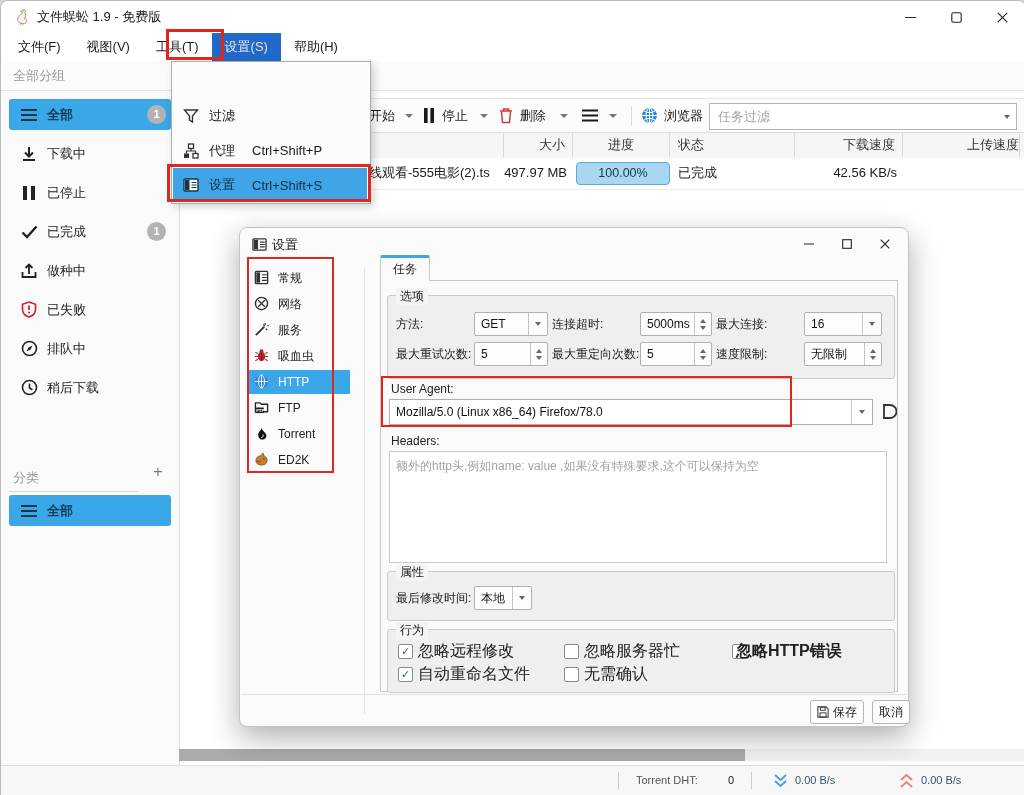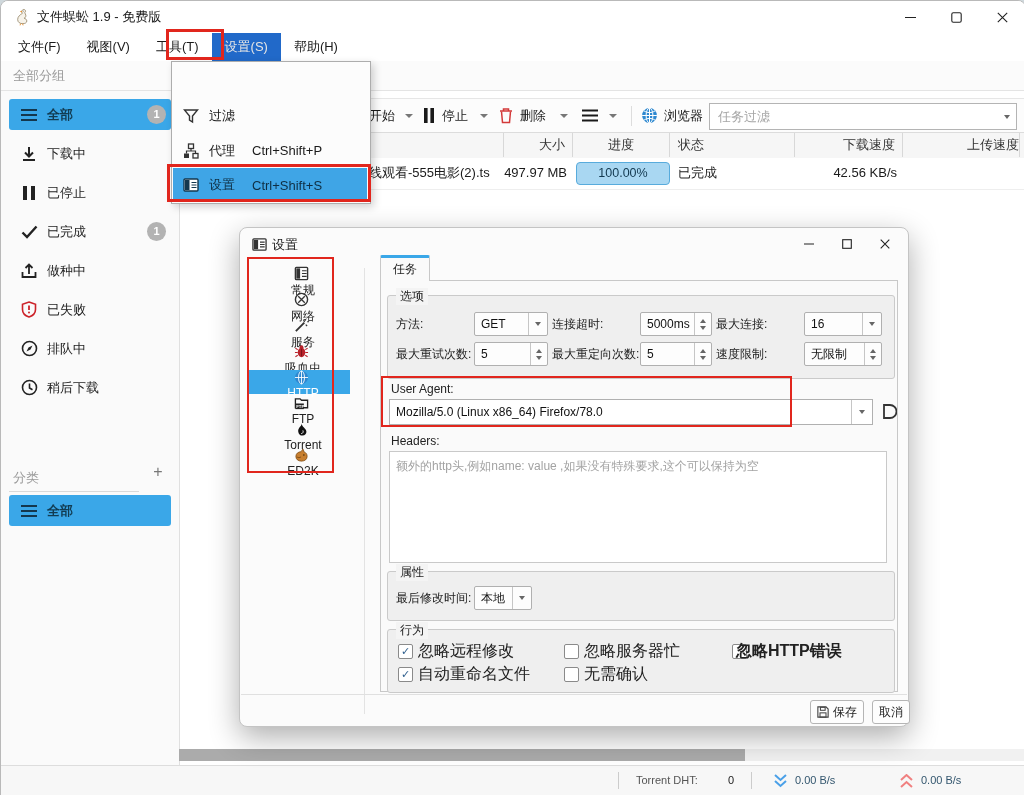--- a/index.html
+++ b/index.html
@@ -61,21 +61,21 @@
   .pitem .plabel{margin-left:10px;font-size:13px;color:#1a1a1a;}
   .pitem .pshort{position:absolute;left:79px;font-size:13px;color:#1a1a1a;}
   .pitem.selected{background:#3fa5e6;}
   .pitem.selected .plabel,.pitem.selected .pshort{color:#0f2f44;}
   
   .dialog{left:238px;top:226px;width:668px;height:498px;background:#fbfbfb;border:1px solid #c4c4c4;border-radius:8px;
           box-shadow:0 10px 30px rgba(0,0,0,.32);z-index:40;}
   .dlg-title{position:absolute;left:32px;top:0;line-height:34px;font-size:13px;color:#1a1a1a;}
   .dlg-btns{position:absolute;right:4px;top:2px;display:flex;}
   .dlg-btn{width:38px;height:28px;display:flex;align-items:center;justify-content:center;}
-  .dnav{position:absolute;left:8px;width:102px;height:24px;display:flex;align-items:center;flex-direction:column;}
+  .dnav{position:absolute;left:8px;width:102px;height:24px;display:flex;align-items:center;}
   .dnav .dico{width:16px;height:16px;margin-left:6px;flex:0 0 16px;}
   .dnav .dlabel{margin-left:8px;font-size:12px;color:#222;}
   .dnav.selected{background:#3aa7e8;}
   .dnav.selected .dlabel{color:#fff;}
   .dsep{position:absolute;left:124px;top:40px;width:1px;height:446px;background:#e3e3e3;}
   .tab{position:absolute;left:140px;top:27px;width:48px;height:23px;background:#fafafa;border:1px solid #c8c8c8;
        border-bottom:none;border-top:3px solid #3aa7e8;border-radius:2px 2px 0 0;text-align:center;line-height:22px;font-size:12px;z-index:2;}
   .pane{position:absolute;left:140px;top:52px;width:518px;height:412px;background:#fafafa;border:1px solid #c8c8c8;box-sizing:border-box;}
   .gbox{position:absolute;border:1px solid #cacaca;border-radius:3px;background:#efefef;}
   .legend{position:absolute;top:-8px;left:8px;background:#f4f4f4;padding:0 4px;font-size:12px;color:#222;}

